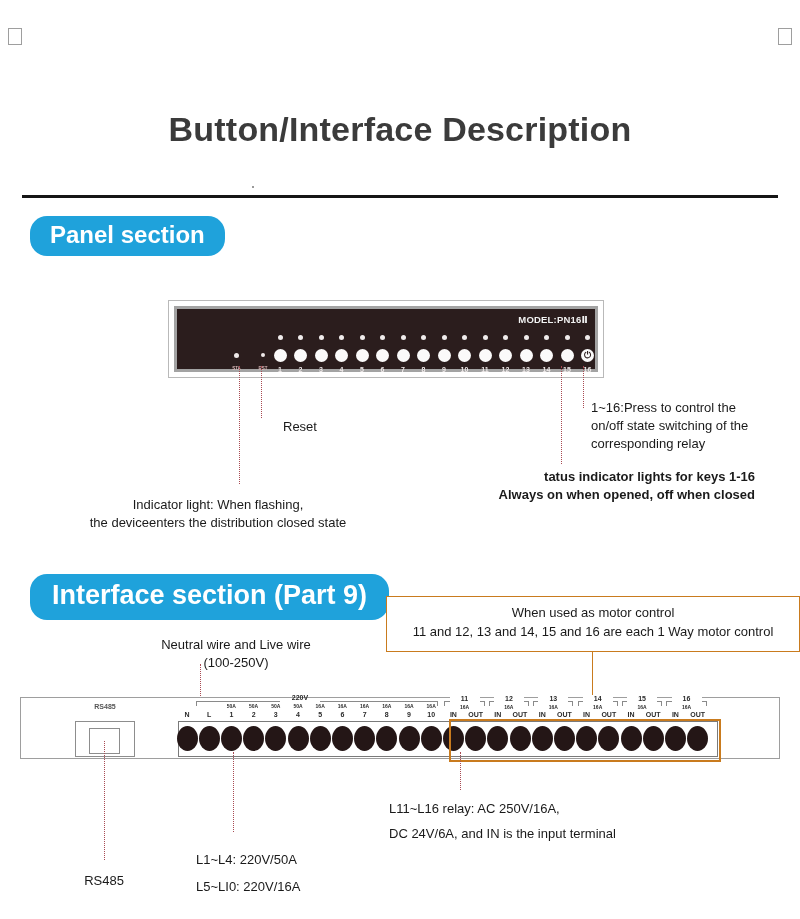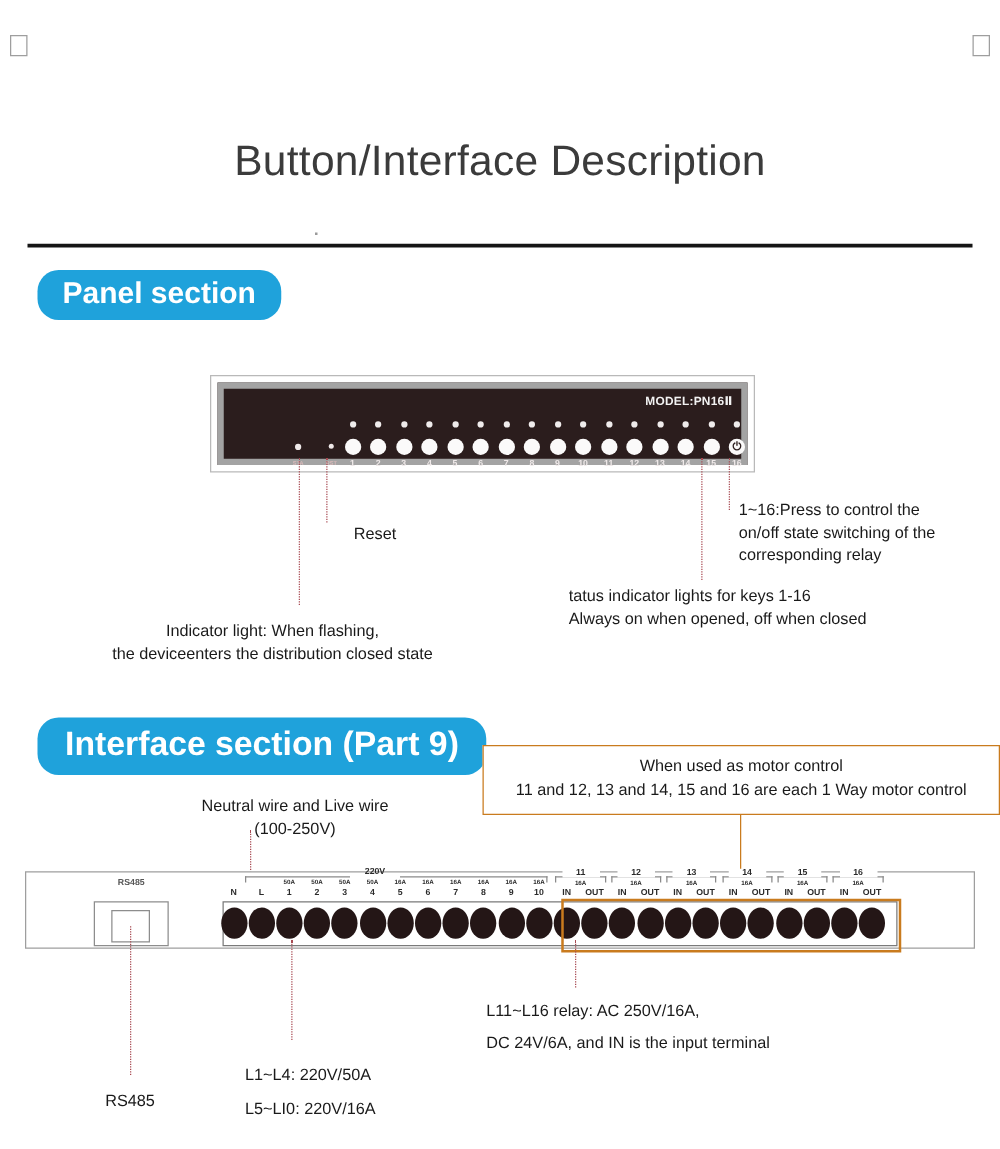--- a/index.html
+++ b/index.html
@@ -6,21 +6,21 @@
   body{
     width:800px;height:919px;position:relative;overflow:hidden;
     font-family:"Liberation Sans","DejaVu Sans",sans-serif;
     color:#1a1a1a;
   }
   .abs{position:absolute;}
 
   
   #page-title{
     left:0;top:110px;width:800px;text-align:center;
-    font-size:34px;font-weight:400;color:#3b3b3b;
+    font-size:34px;font-weight:700;color:#3b3b3b;
     letter-spacing:.2px;
   }
   #title-rule{
     left:22px;top:195px;width:756px;height:3px;background:#151515;
   }
   #title-dot{left:252px;top:186px;width:2px;height:2px;background:#9a9a9a;}
 
   
   .badge{
     display:inline-block;background:#1fa2db;color:#ffffff;
@@ -35,21 +35,21 @@
   }
 
   
   #device-panel{
     left:168px;top:300px;width:436px;height:78px;
     background:#ffffff;border:1px solid #b9b9b9;
     box-sizing:border-box;padding:5px;
   }
   #panel-face{
     position:relative;width:100%;height:100%;
-    background:#2b1d1d;border:5px solid #a3a3a3;box-sizing:border-box;
+    background:#2b1d1d;border:3px solid #a3a3a3;box-sizing:border-box;
   }
   #panel-model{
     position:absolute;right:7px;top:5px;color:#f2f2f2;
     font-size:9.5px;font-weight:700;letter-spacing:.2px;
   }
   .led-dot{
     position:absolute;width:5px;height:5px;border-radius:50%;
     background:#f0ecec;top:26px;
   }
   .key-btn{
@@ -221,21 +221,21 @@
 <div class="abs vline" style="left:261px;top:366px;height:52px;"></div>
 <div class="abs vline" style="left:561px;top:366px;height:98px;"></div>
 <div class="abs vline" style="left:583px;top:366px;height:42px;"></div>
 
 <div class="abs ann" id="ann-reset" style="left:283px;top:418px;">Reset</div>
 
 <div class="abs ann" id="ann-keys" style="left:591px;top:399px;width:200px;white-space:pre-line;">1~16:Press to control the
 on/off state switching of the
 corresponding relay</div>
 
-<div class="abs ann" id="ann-status" style="left:455px;top:468px;width:300px;text-align:left;white-space:pre-line;">tatus indicator lights for keys 1-16
+<div class="abs ann" id="ann-status" style="left:455px;top:468px;width:300px;text-align:right;white-space:pre-line;font-weight:bold;">tatus indicator lights for keys 1-16
 Always on when opened, off when closed</div>
 
 <div class="abs ann" id="ann-indicator" style="left:38px;top:496px;width:360px;text-align:center;white-space:pre-line;">Indicator light: When flashing,
 the deviceenters the distribution closed state</div>
 
 <div class="abs badge" id="interface-section-badge">Interface section (Part 9)</div>
 
 <div class="abs" id="orange-callout" style="white-space:pre-line;">When used as motor control
 11 and 12, 13 and 14, 15 and 16 are each 1 Way motor control</div>
 <div class="abs vline orange" style="left:592px;top:652px;height:67px;"></div>

